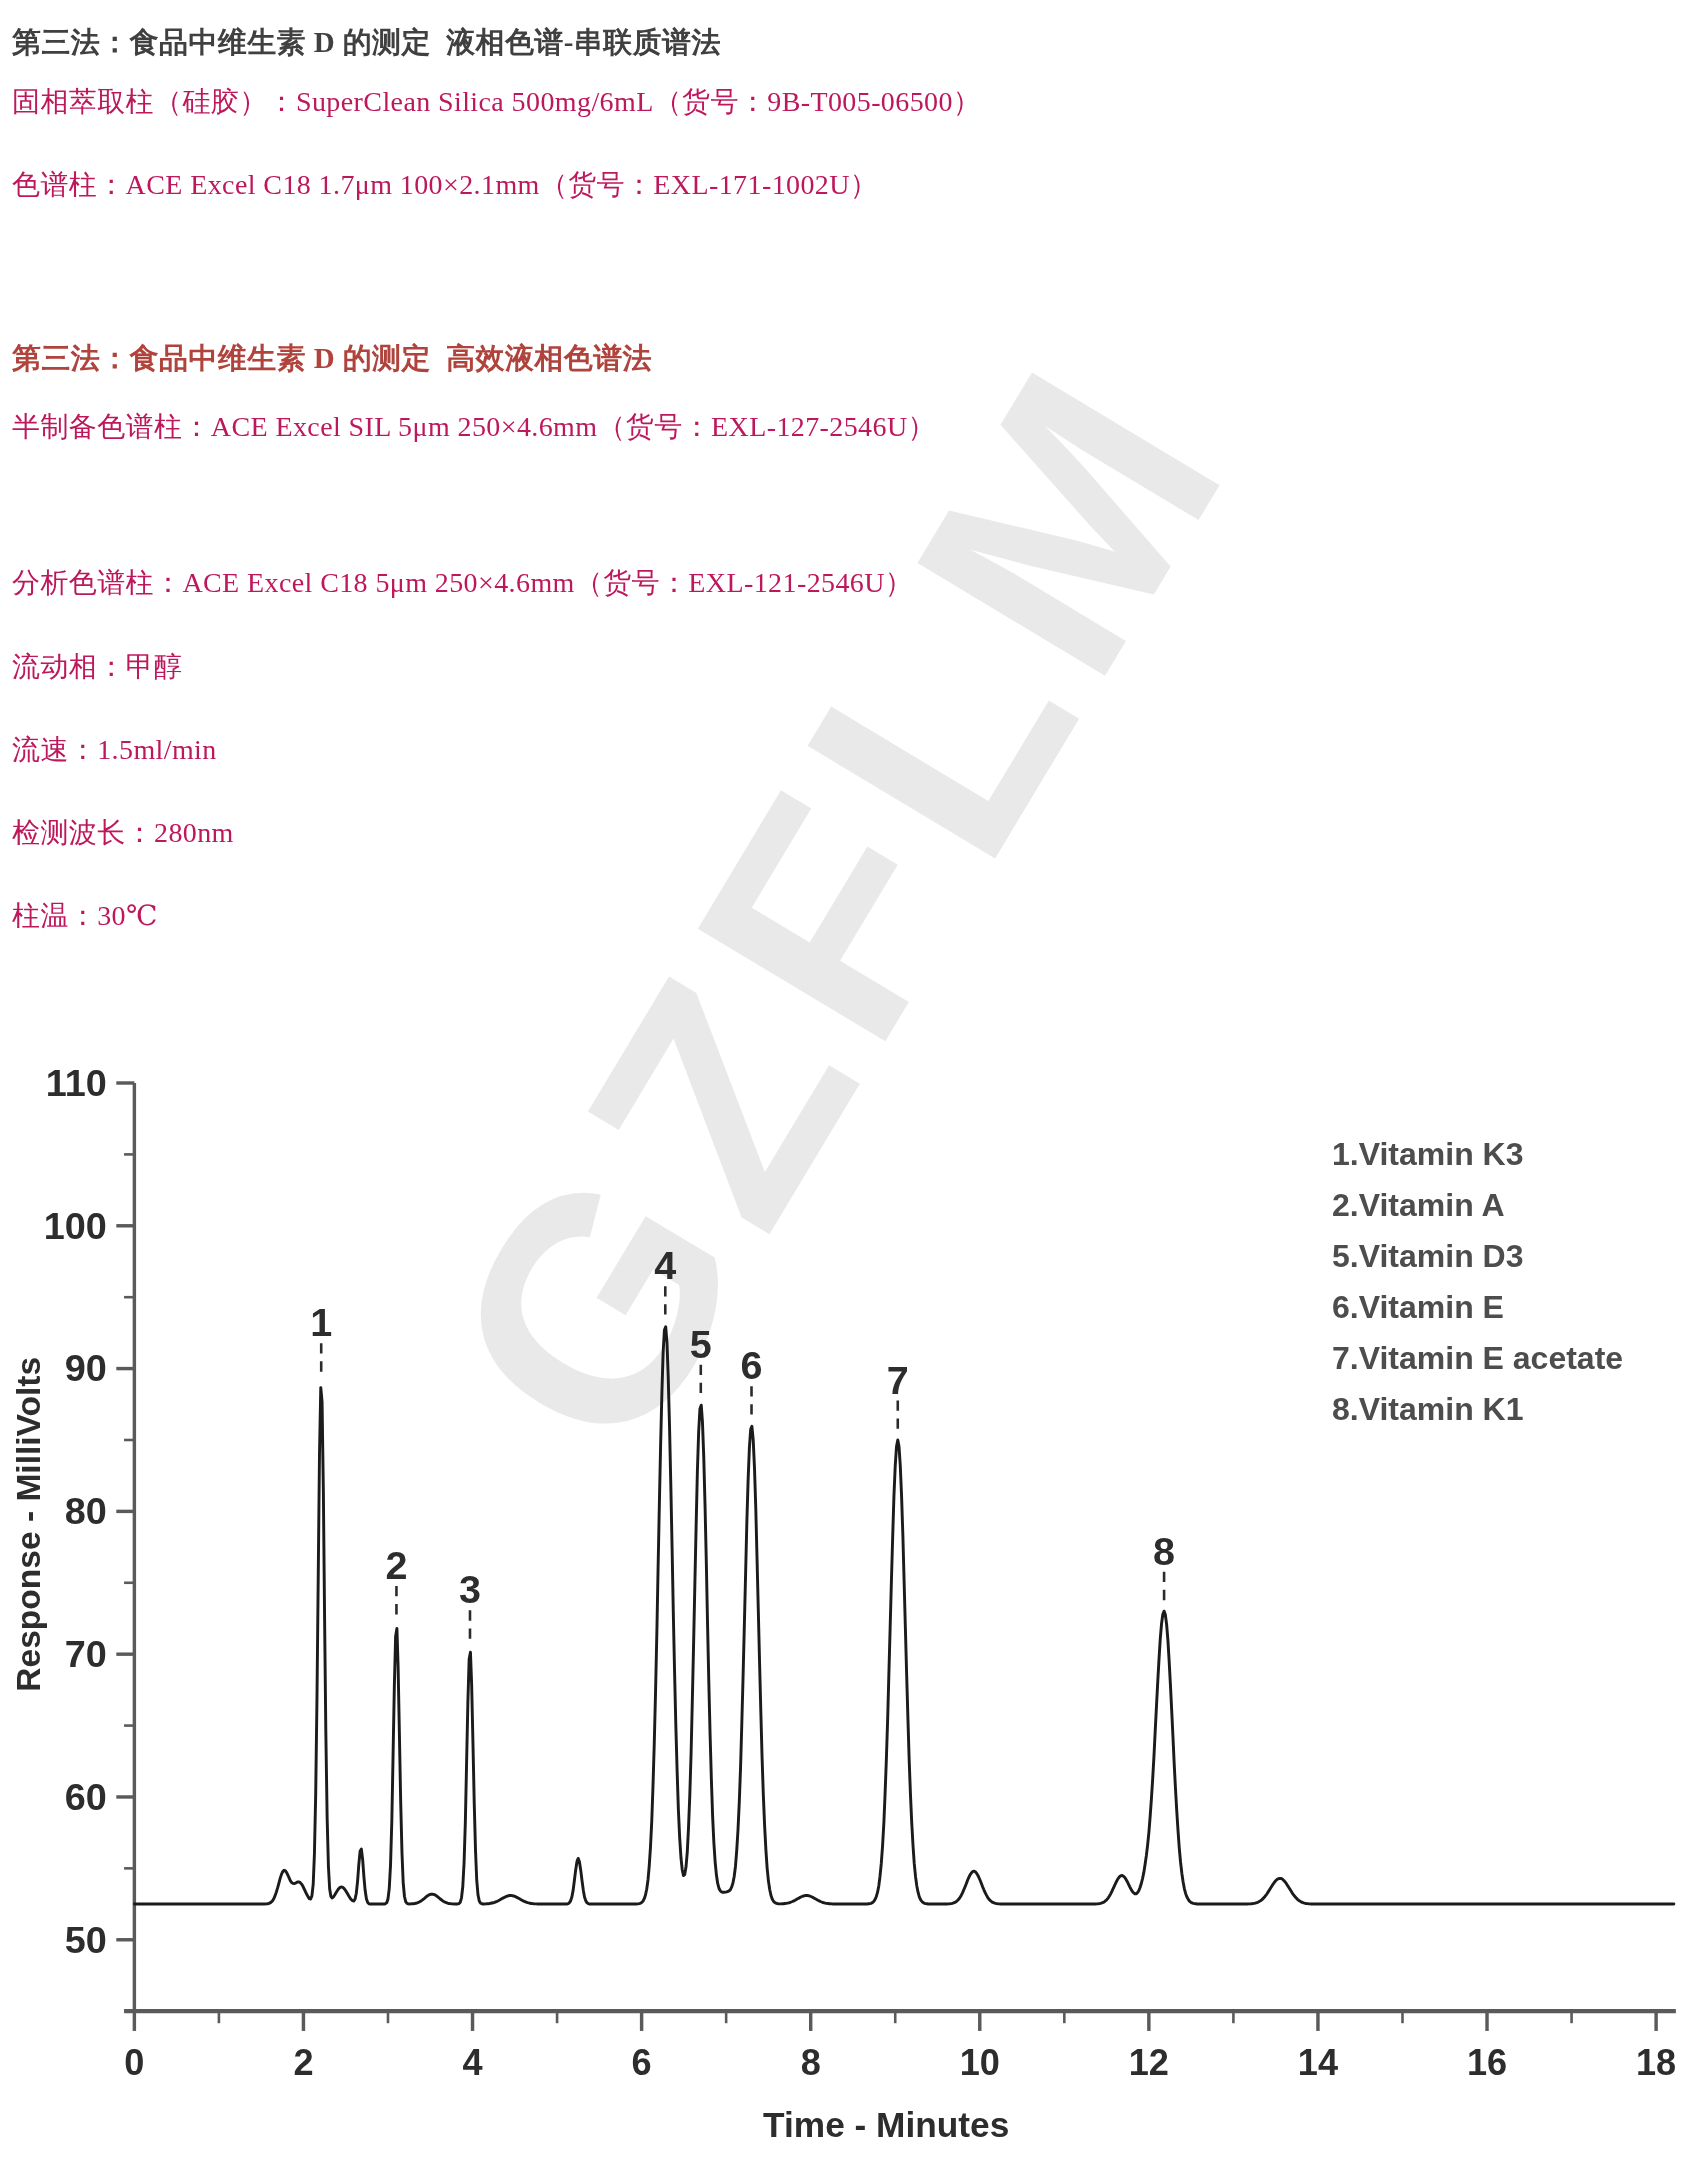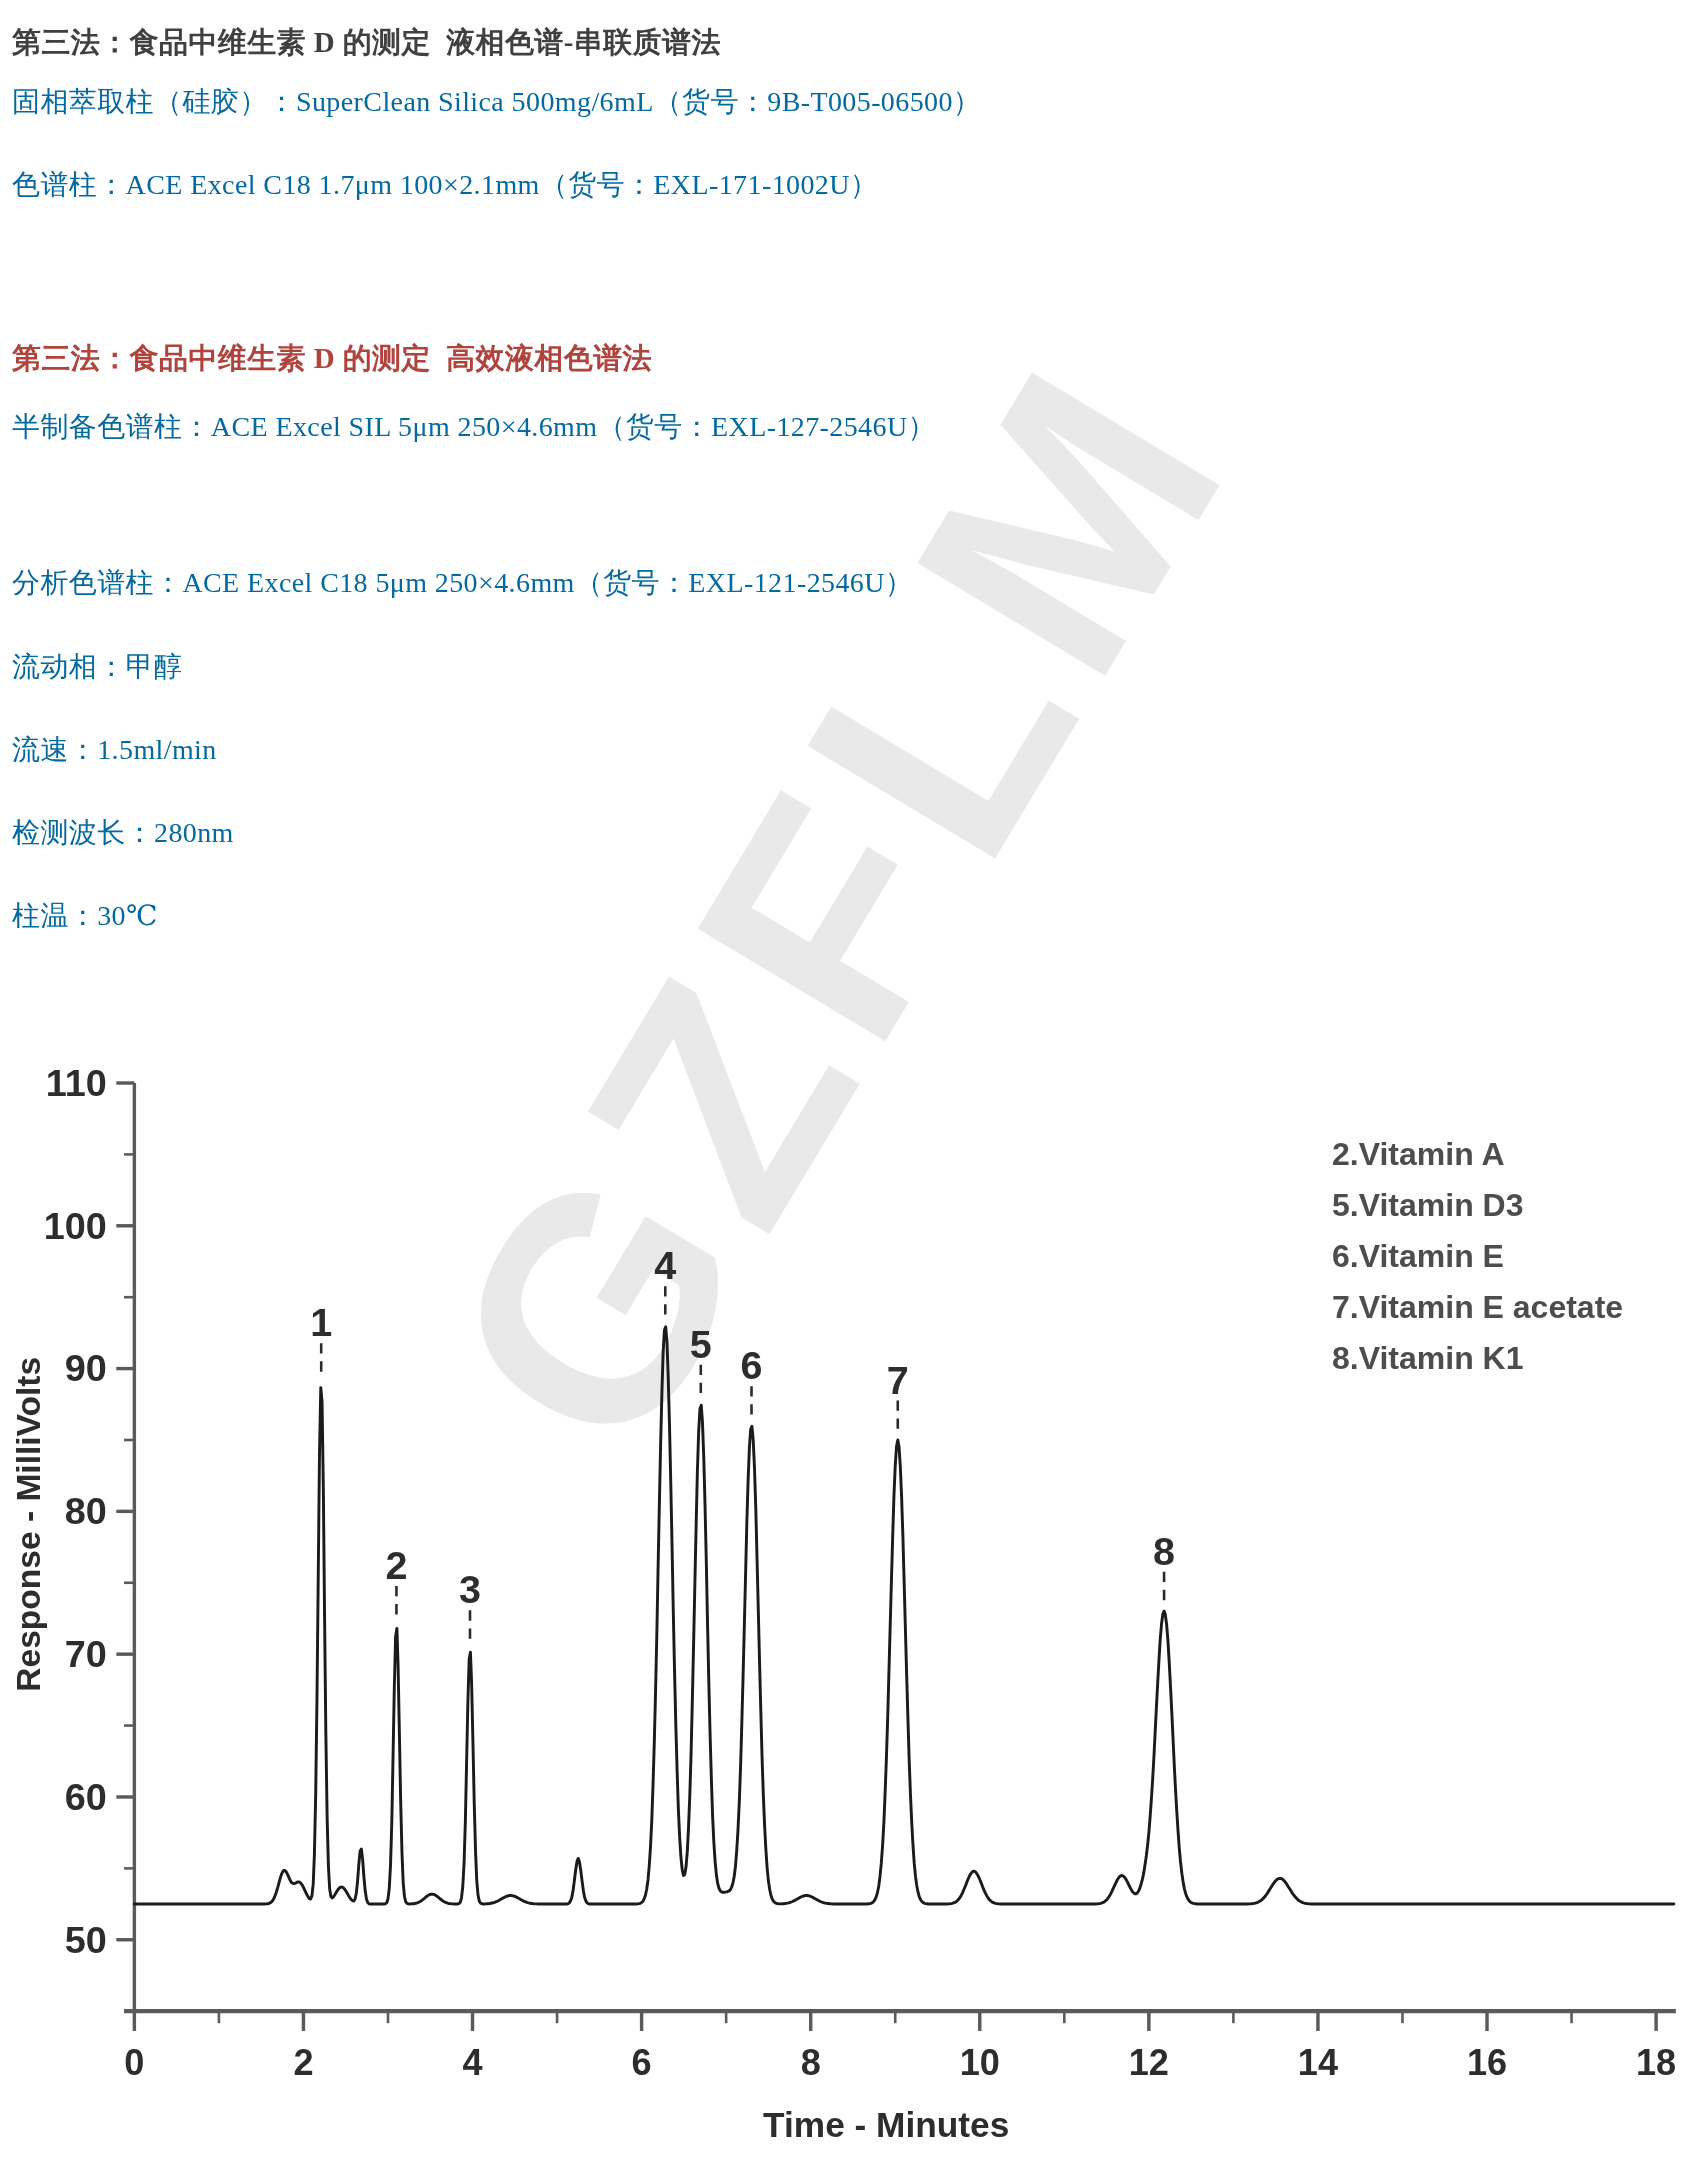--- a/index.html
+++ b/index.html
@@ -11,21 +11,21 @@
     position:absolute; left:-21.5px; top:706px; width:1721px; height:396px;
     line-height:396px; text-align:center;
     font-family:"Liberation Sans","DejaVu Sans",sans-serif;
     font-size:318px; font-weight:700; letter-spacing:19px;
     color:rgba(120,120,120,0.16);
     transform:rotate(-59deg);
     white-space:nowrap; pointer-events:none; user-select:none;
   }
 
   .doc-line {
-    position:absolute; left:12px; white-space:pre; color:#0369a1;
+    position:absolute; left:12px; white-space:pre; color:#be185d;
     font-size:28px; line-height:38px; letter-spacing:0.4px;
   }
   .doc-heading { font-weight:700; font-size:29px; }
 
   .chart-svg { position:absolute; left:0; top:0; }
 
   .legend {
     position:absolute; left:1332px; top:1129px;
     font-family:"Liberation Sans","DejaVu Sans",sans-serif;
     font-size:32px; font-weight:700; color:#4d4d4d; line-height:51px;
@@ -117,20 +117,21 @@
       <line x1="814.476" y1="1586.5" x2="814.476" y2="1624.5" stroke="#2b2b2b" stroke-width="3" stroke-dasharray="12 9"></line>
       <text x="873.444" y="1603.4" fill="#2d2d2d" font-family="&quot;Liberation Sans&quot;,&quot;DejaVu Sans&quot;,sans-serif" font-size="46" font-weight="700" text-anchor="middle">6</text>
       <line x1="873.444" y1="1611.4" x2="873.444" y2="1649.4" stroke="#2b2b2b" stroke-width="3" stroke-dasharray="12 9"></line>
       <text x="1043.4684" y="1620" fill="#2d2d2d" font-family="&quot;Liberation Sans&quot;,&quot;DejaVu Sans&quot;,sans-serif" font-size="46" font-weight="700" text-anchor="middle">7</text>
       <line x1="1043.4684" y1="1628" x2="1043.4684" y2="1666" stroke="#2b2b2b" stroke-width="3" stroke-dasharray="12 9"></line>
       <text x="1353.0504" y="1819.2" fill="#2d2d2d" font-family="&quot;Liberation Sans&quot;,&quot;DejaVu Sans&quot;,sans-serif" font-size="46" font-weight="700" text-anchor="middle">8</text>
       <line x1="1353.0504" y1="1827.2" x2="1353.0504" y2="1865.2" stroke="#2b2b2b" stroke-width="3" stroke-dasharray="12 9"></line>
     </svg>
 
   <div class="legend" id="chart-legend">
+      <div>1.Vitamin K3</div>
       <div>2.Vitamin A</div>
       <div>5.Vitamin D3</div>
       <div>6.Vitamin E</div>
       <div>7.Vitamin E acetate</div>
       <div>8.Vitamin K1</div>
     </div>
 
 </div>
 
 

